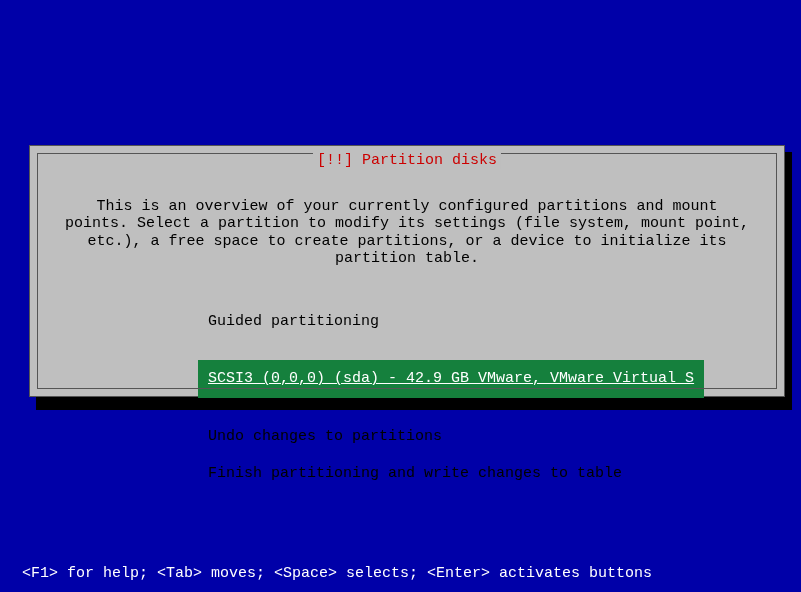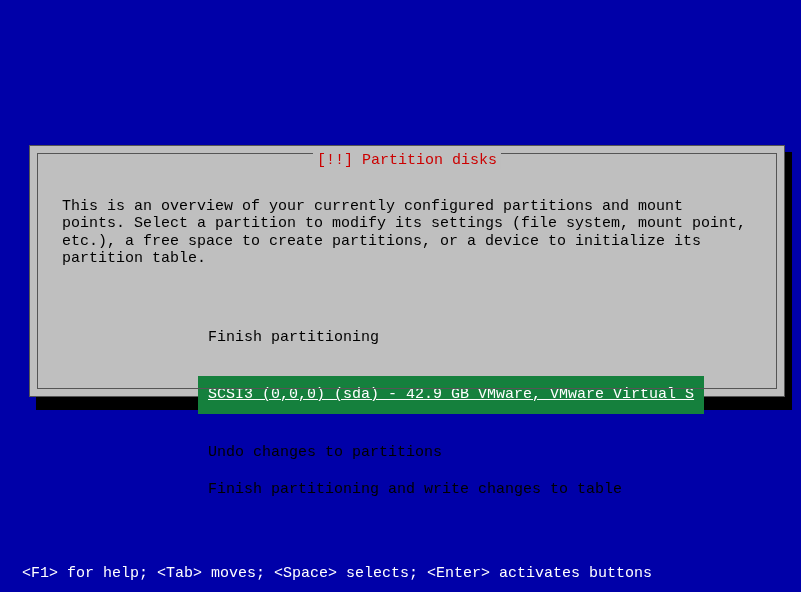--- a/index.html
+++ b/index.html
@@ -50,21 +50,22 @@
       color: #cc0000;
       padding: 0 4px;
       white-space: nowrap;
     }
     .dialog-content {
       padding: 32px 12px 12px 12px;
       color: #000000;
     }
     .description {
       line-height: 1.15;
-      margin-bottom: 32px;
+      margin-bottom: 16px;
+      text-align: center;
     }
     .menu-area {
       margin-left: 136px;
     }
     .menu-item {
       line-height: 1.15;
       white-space: pre;
     }
     .menu-item.selected {
       background-color: #15803d;
@@ -94,21 +95,21 @@
 <div class="dialog-shadow"></div>
 
 <div class="dialog">
   <div class="dialog-inner-border">
     <div class="dialog-title">[!!] Partition disks</div>
   </div>
   <div class="dialog-content">
     <div class="description">This is an overview of your currently configured partitions and mount points. Select a partition to modify its settings (file system, mount point, etc.), a free space to create partitions, or a device to initialize its partition table.</div>
 
     <div class="menu-area">
-      <div class="menu-item">Finish partitioning</div>
+      <div class="menu-item">Guided partitioning</div>
       <div class="menu-spacer"></div>
       <div class="menu-item selected">SCSI3 (0,0,0) (sda) - 42.9 GB VMware, VMware Virtual S</div>
       <div class="menu-spacer"></div>
       <div class="menu-item">Undo changes to partitions</div>
       <div class="menu-item">Finish partitioning and write changes to table</div>
     </div>
 
   </div>
 </div>
 

